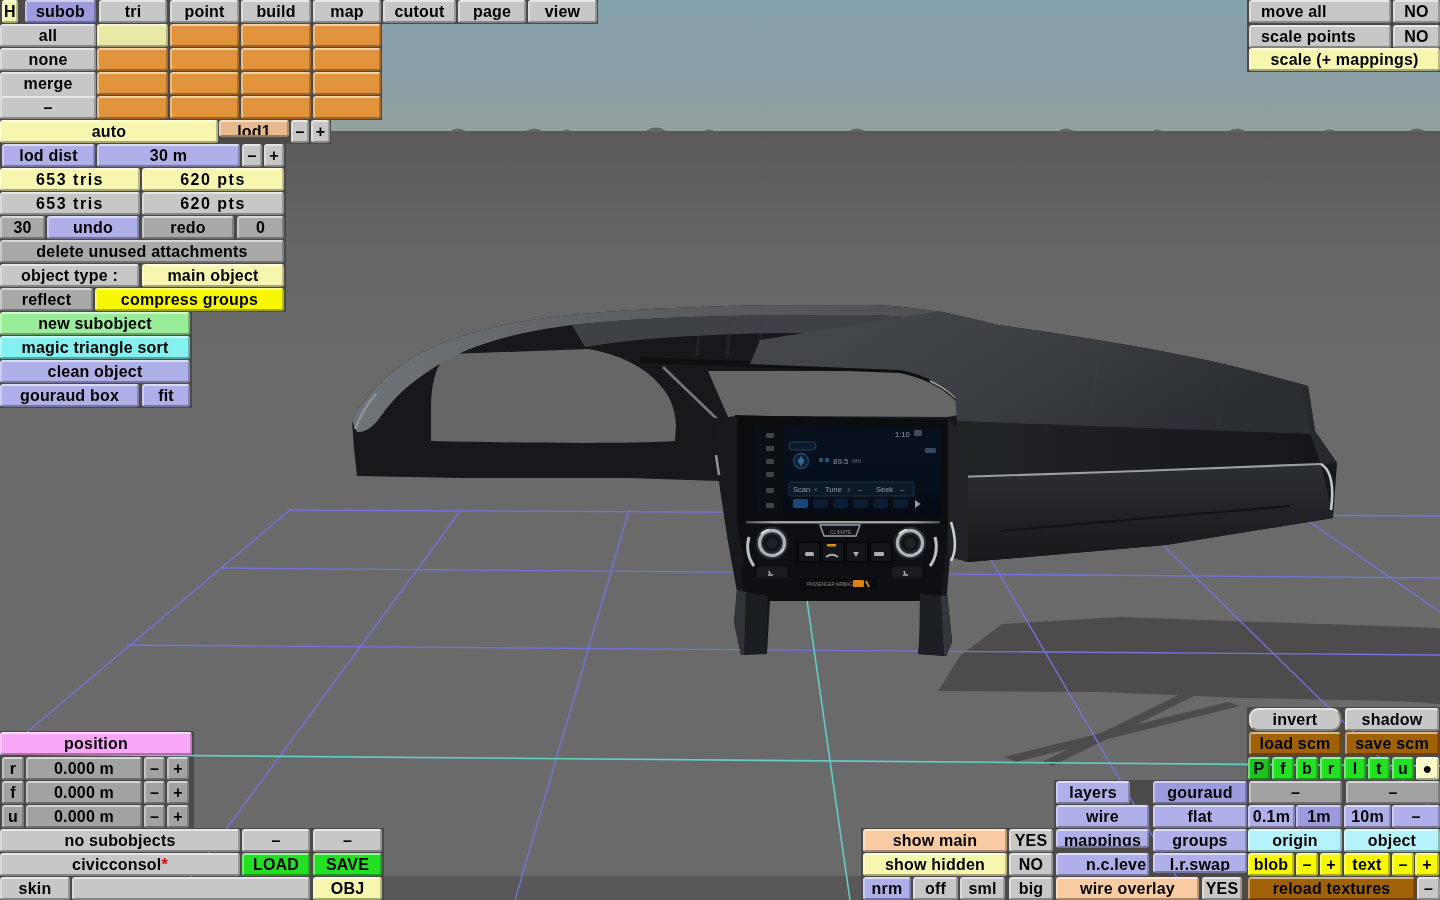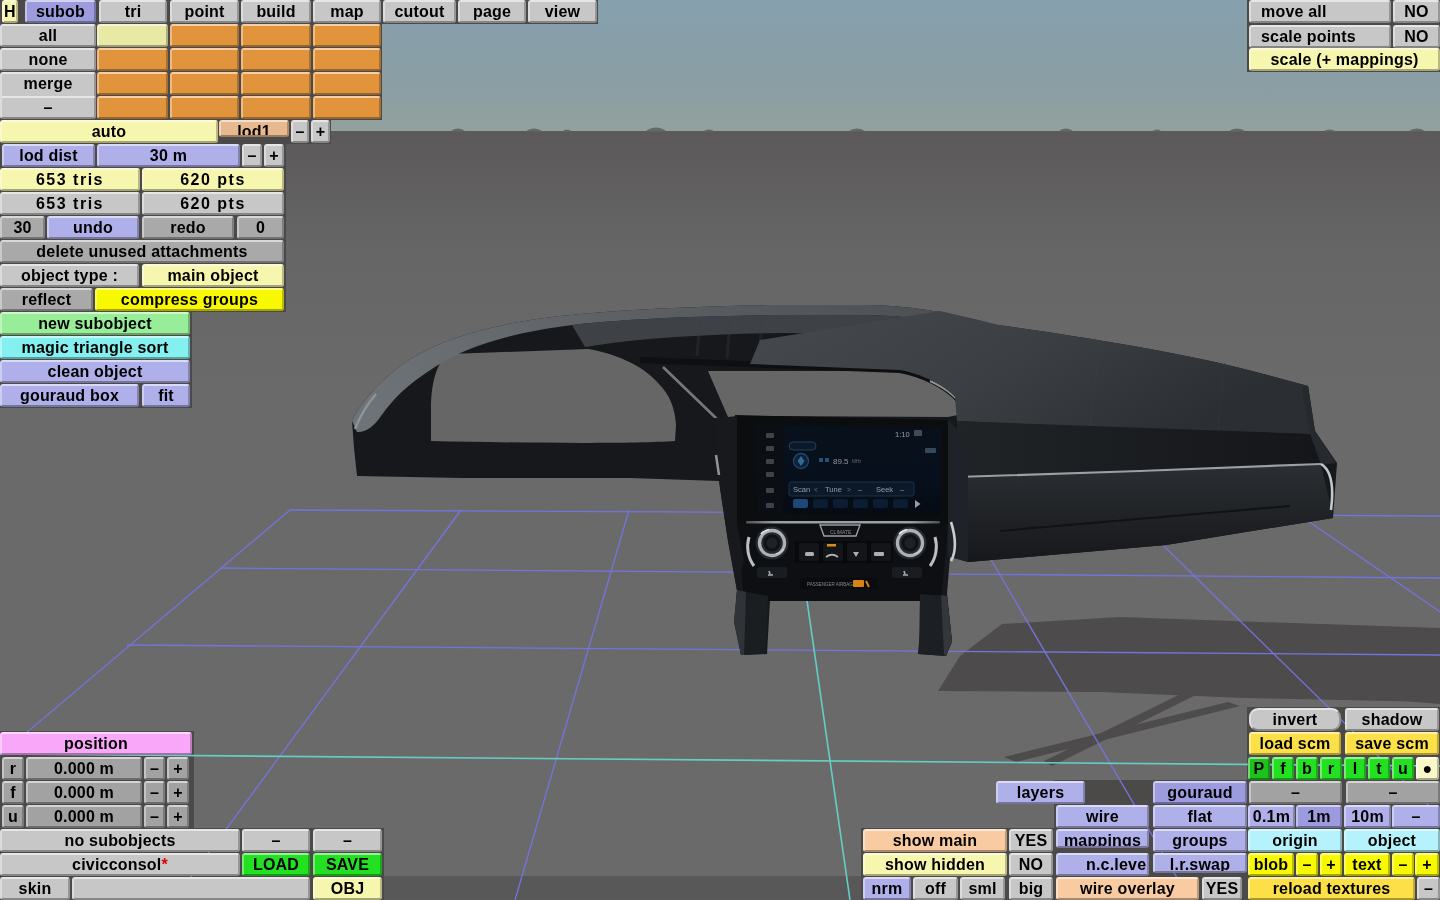--- a/index.html
+++ b/index.html
@@ -23,21 +23,21 @@
 .g2{background:#a9a9a9;}
 .g3{background:#a2a2a2;}
 .pu{background:#afafe9;}
 .pu2{background:#9b9bdd;}
 .py{background:#f6f6ae;}
 .pyc{background:#e9e9a6;}
 .oy{background:#f8f800;}
 .og{background:#e2943c;}
 .tan{background:#e7b98e;}
 .gr{background:#98ee98;}
-.grl{background:#fde047;}
+.grl{background:#a16207;}
 .grb{background:#23e023;}
 .cy{background:#84f0f0;}
 .cyl{background:#b6f2fc;}
 .pk{background:#f9a8f9;}
 .pe{background:#f8cba2;}
 .dot{background:#f8f8c8;}
 </style>
 </head>
 <body>
 <div id="sky"></div>
@@ -323,21 +323,21 @@
 <div class="b grl" style="left:1249px;top:732px;width:92px;height:23px;line-height:20px;">load scm</div>
 <div class="b grl" style="left:1345px;top:732px;width:94px;height:23px;line-height:20px;">save scm</div>
 <div class="b grb" style="left:1248px;top:757px;width:22px;height:23px;line-height:20px;background:#1dc21d;">P</div>
 <div class="b grb" style="left:1272px;top:757px;width:22px;height:23px;line-height:20px;">f</div>
 <div class="b grb" style="left:1296px;top:757px;width:22px;height:23px;line-height:20px;">b</div>
 <div class="b grb" style="left:1320px;top:757px;width:22px;height:23px;line-height:20px;">r</div>
 <div class="b grb" style="left:1344px;top:757px;width:22px;height:23px;line-height:20px;">l</div>
 <div class="b grb" style="left:1368px;top:757px;width:22px;height:23px;line-height:20px;">t</div>
 <div class="b grb" style="left:1392px;top:757px;width:22px;height:23px;line-height:20px;">u</div>
 <div class="b dot" style="left:1416px;top:757px;width:23px;height:23px;line-height:20px;"><span style="font-size:16px">●</span></div>
-<div class="b pu" style="left:996px;top:781px;width:89px;height:23px;line-height:20px;">layers</div>
+<div class="b pu" style="left:1056px;top:781px;width:74px;height:23px;line-height:20px;">layers</div>
 <div class="b pu2" style="left:1153px;top:781px;width:94px;height:23px;line-height:20px;">gouraud</div>
 <div class="b g3" style="left:1249px;top:781px;width:93px;height:23px;line-height:20px;">–</div>
 <div class="b g3" style="left:1346px;top:781px;width:94px;height:23px;line-height:20px;">–</div>
 <div class="b pu" style="left:1056px;top:805px;width:93px;height:23px;line-height:20px;">wire</div>
 <div class="b pu" style="left:1153px;top:805px;width:94px;height:23px;line-height:20px;">flat</div>
 <div class="b pu" style="left:1248px;top:805px;width:47px;height:23px;line-height:20px;">0.1m</div>
 <div class="b pu2" style="left:1296px;top:805px;width:46px;height:23px;line-height:20px;">1m</div>
 <div class="b pu" style="left:1344px;top:805px;width:47px;height:23px;line-height:20px;">10m</div>
 <div class="b pu" style="left:1392px;top:805px;width:48px;height:23px;line-height:20px;">–</div>
 <div class="b pe" style="left:863px;top:829px;width:144px;height:23px;line-height:20px;">show main</div>

